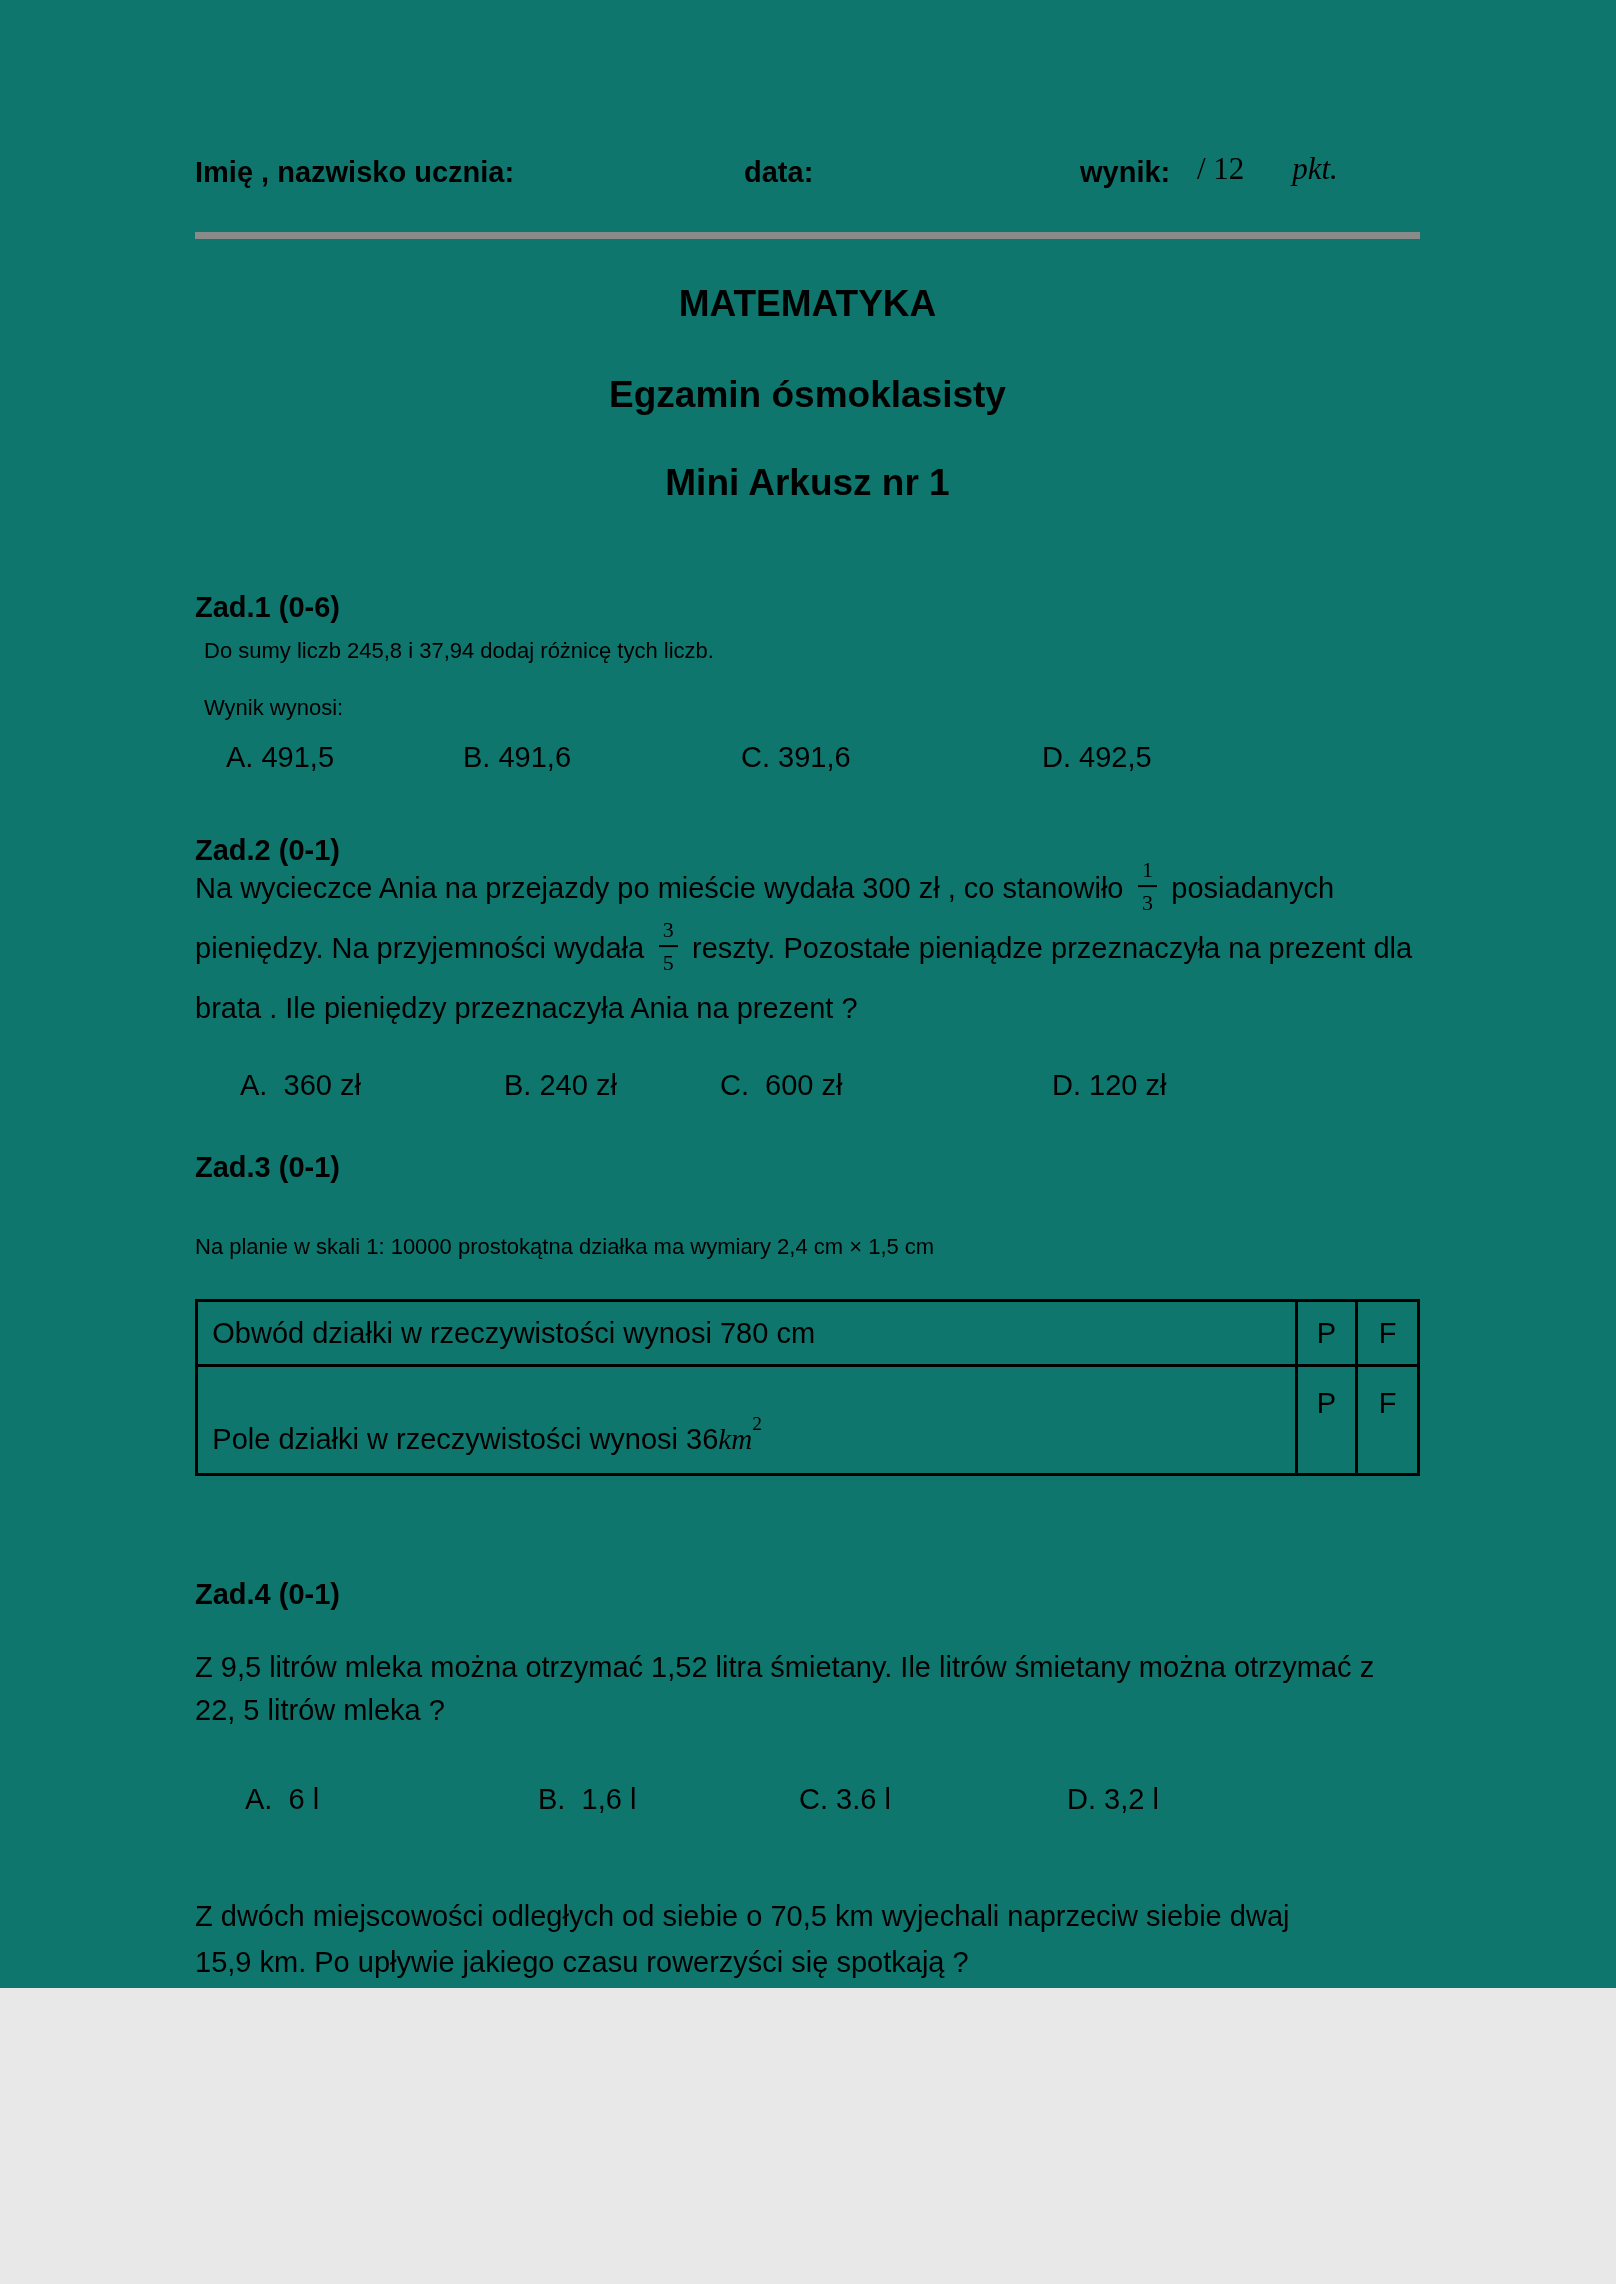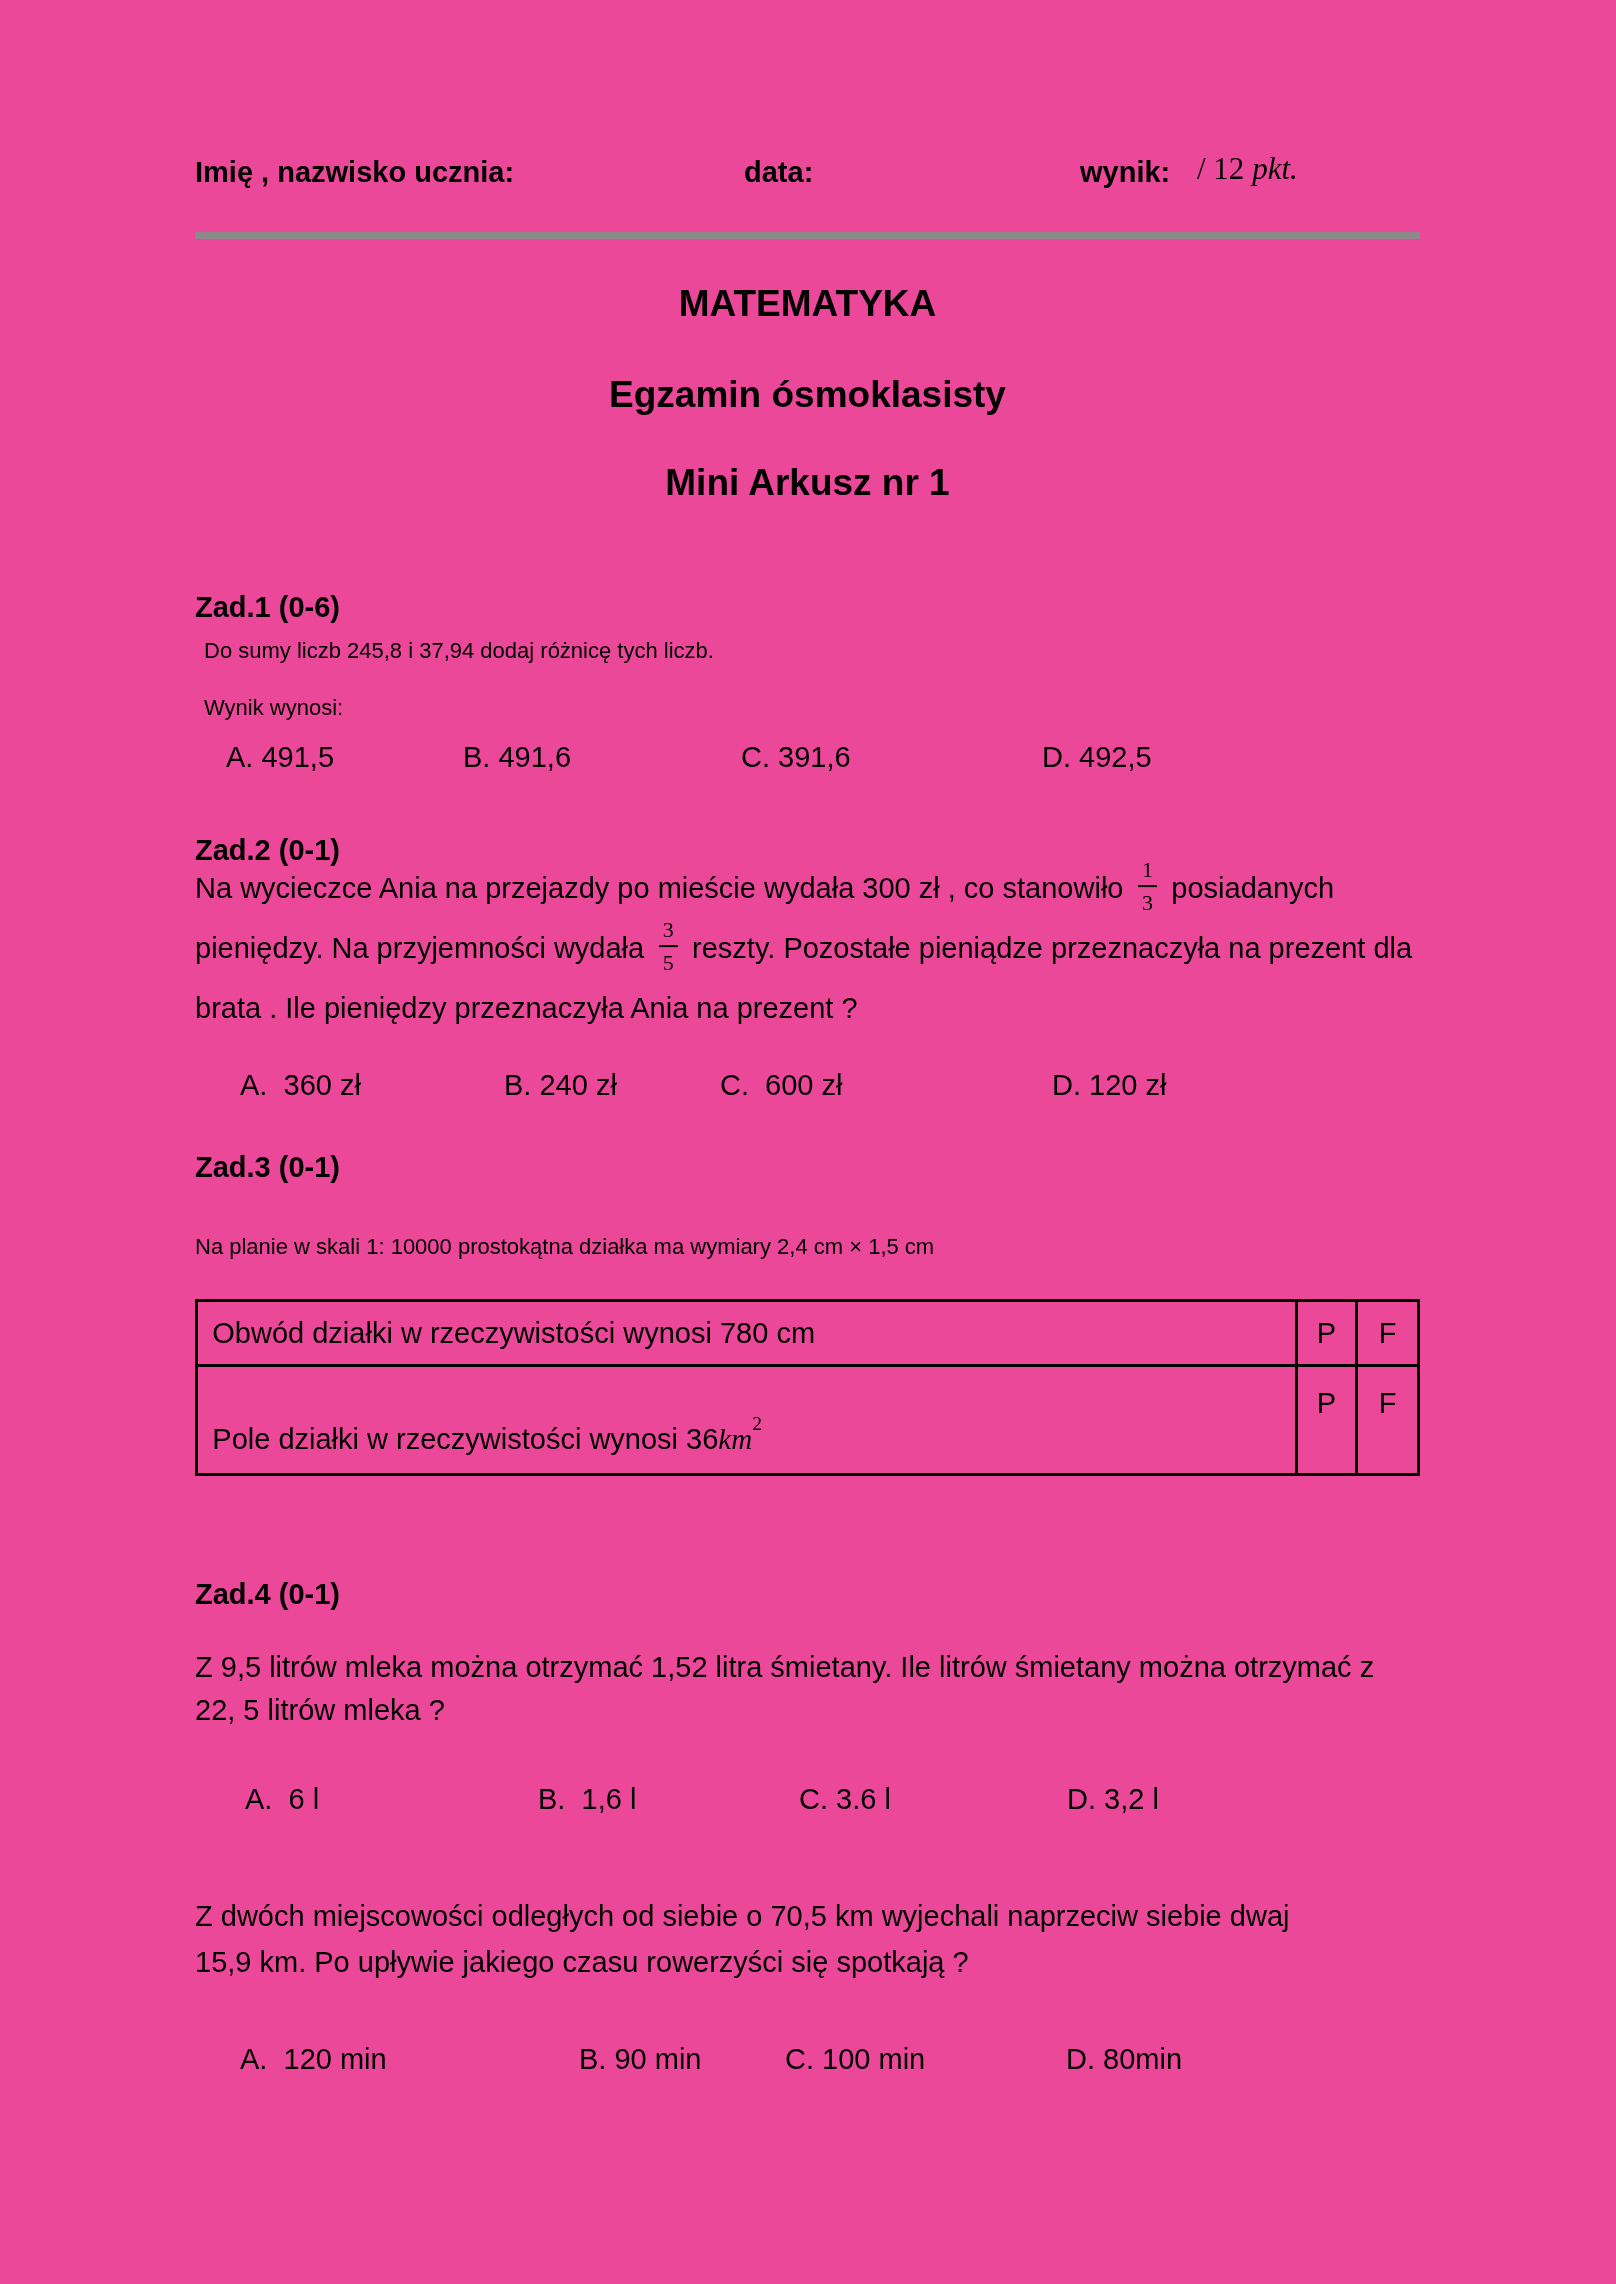--- a/index.html
+++ b/index.html
@@ -1,32 +1,32 @@
 <!DOCTYPE html>
 <html lang="pl" style="font-size:10.4px"><head>
 <meta charset="utf-8">
 <style>
   html,body{margin:0;padding:0;background:#e8e8e8;}
   .page{
     position:relative;
-    width:1617px;height:2284px;
-    background:#ec4899;
+    width:1617px;height:1988px;
+    background:#0f766e;
     font-family:"Liberation Sans", sans-serif;
     color:#000;
     overflow:hidden;
   }
   .abs{position:absolute;}
   .content-left{left:195px;width:1225px;}
   .body-text{font-size:22px;line-height:43px;}
   .header-row{top:156px;height:39px;font-size:29px;font-weight:bold;white-space:pre;}
   .hdr-name{left:195px;top:156px;}
   .hdr-date{left:744px;top:156px;}
   .hdr-score{left:1080px;top:156px;}
   .hdr-pts{left:1197px;top:151px;font-family:"Liberation Serif", serif;font-weight:normal;font-size:31px;white-space:pre;}
-  .hdr-pts .it{font-style:italic;}
+  .hdr-pts .it{font-style:italic;margin-left:40px;}
   .rule{top:232px;height:6.5px;background:#8a8a8a;}
   .title{text-align:center;font-weight:bold;font-size:37px;line-height:42px;}
   .t1{top:283px;}
   .t2{top:374px;}
   .t3{top:462px;}
   .task-head{font-size:29px;font-weight:bold;line-height:36px;}
   .indent{padding-left:9px;}
   .answers{height:46px;}
   .answers span{position:absolute;font-size:29px;white-space:pre;top:0;}
   .para{font-size:29px;line-height:43px;}

